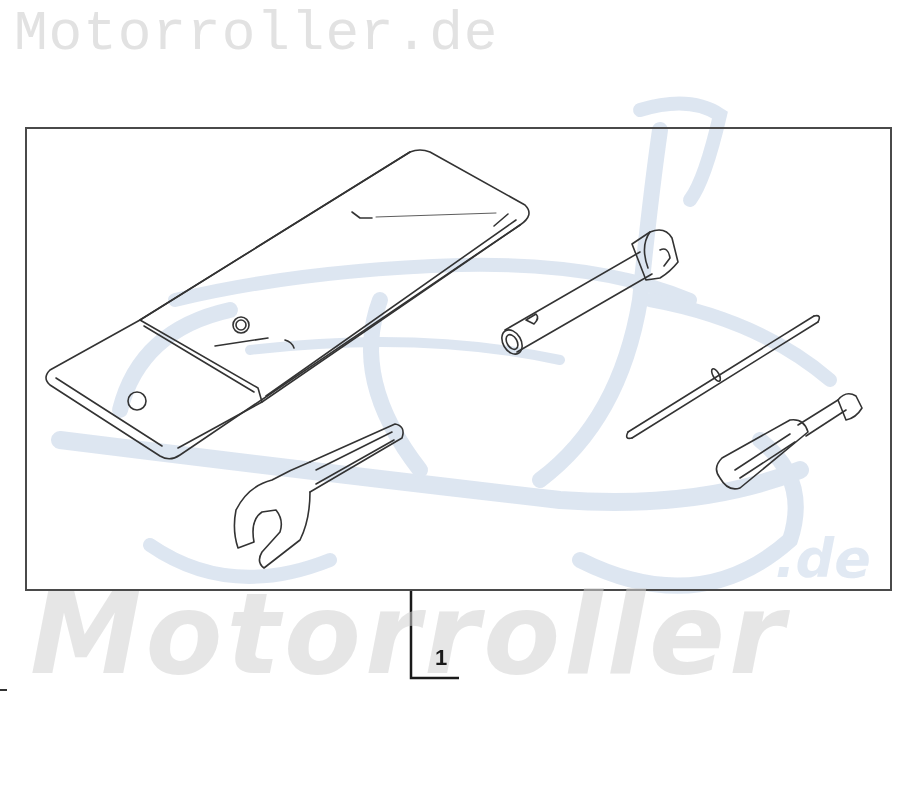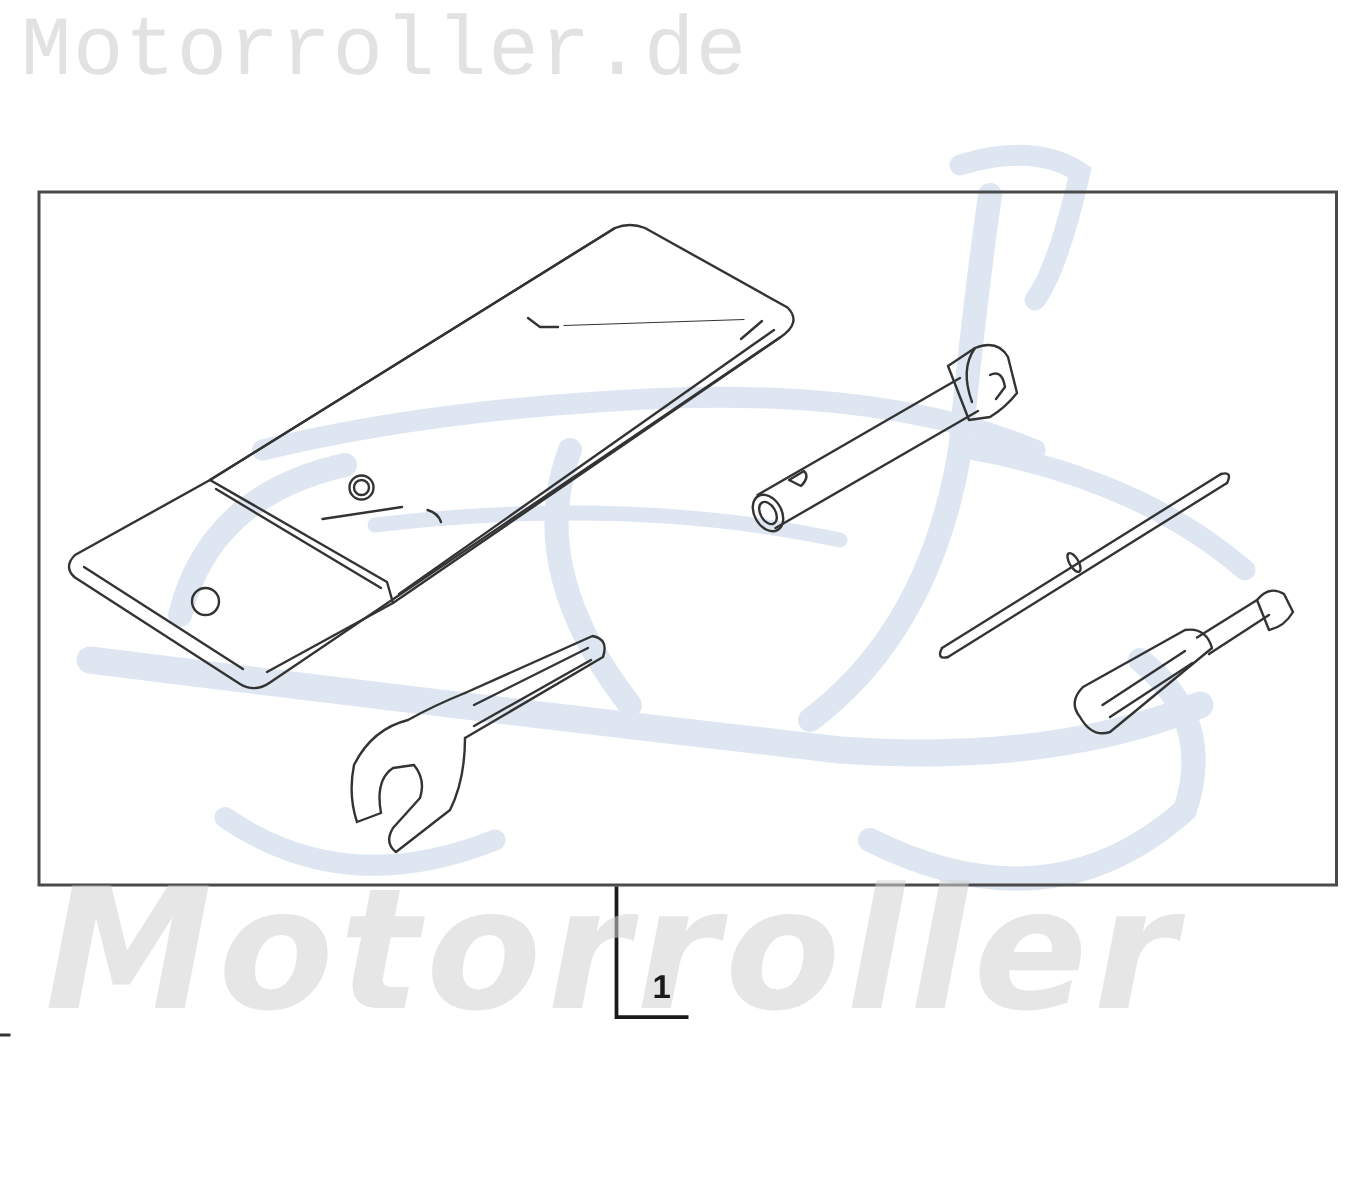--- a/index.html
+++ b/index.html
@@ -112,16 +112,17 @@
         <path d="M310 462 Q 290 470 272 480 Q 248 486 236 510 Q 232 530 238 548 L 254 542 Q 250 520 262 512 L 276 510 Q 284 520 280 532 L 262 552 Q 256 562 264 568 L 300 540 Q 310 520 310 492"></path>
       </g>
     </g>
 
     <g stroke="#1a1a1a" stroke-width="2.5" fill="none">
       <path d="M411 591 L 411 678 L 459 678"></path>
     </g>
   </svg>
 
   <div class="bottom-watermark">Motorroller</div>
+  <div class="de-watermark">.de</div>
 
   <div class="callout-num">1</div>
   <div class="tick"></div>
 </div>
 
 </body></html>

